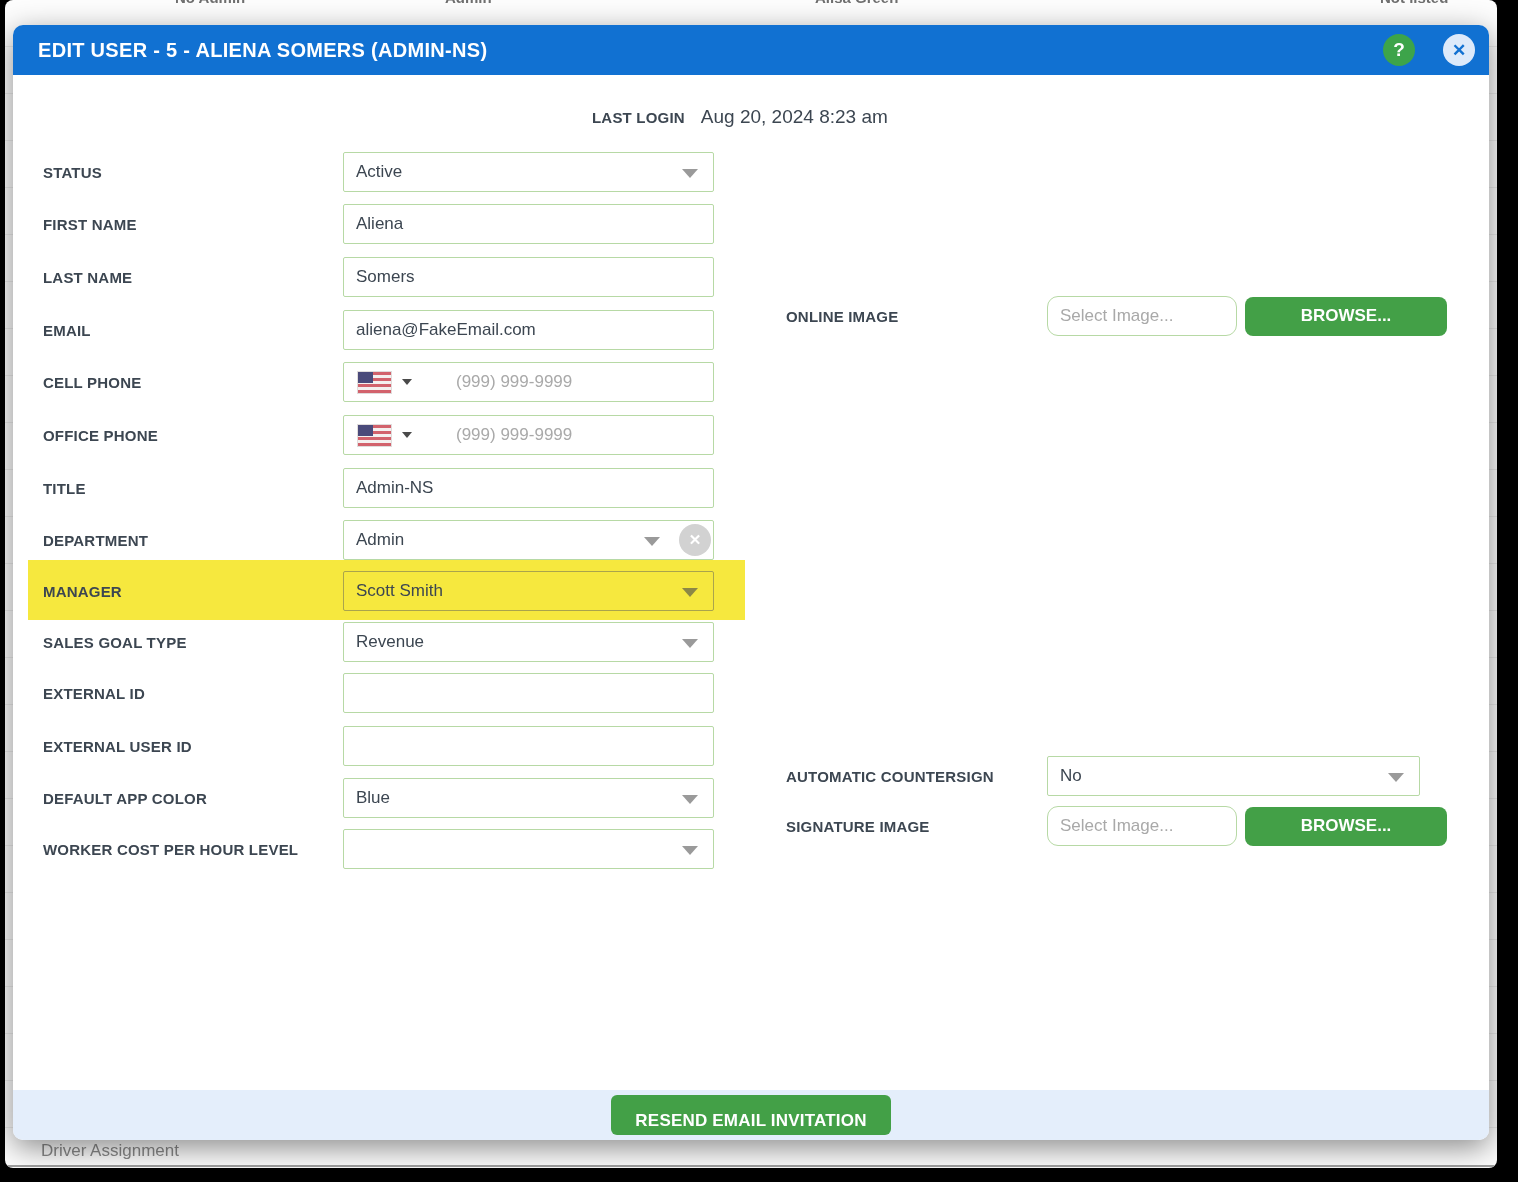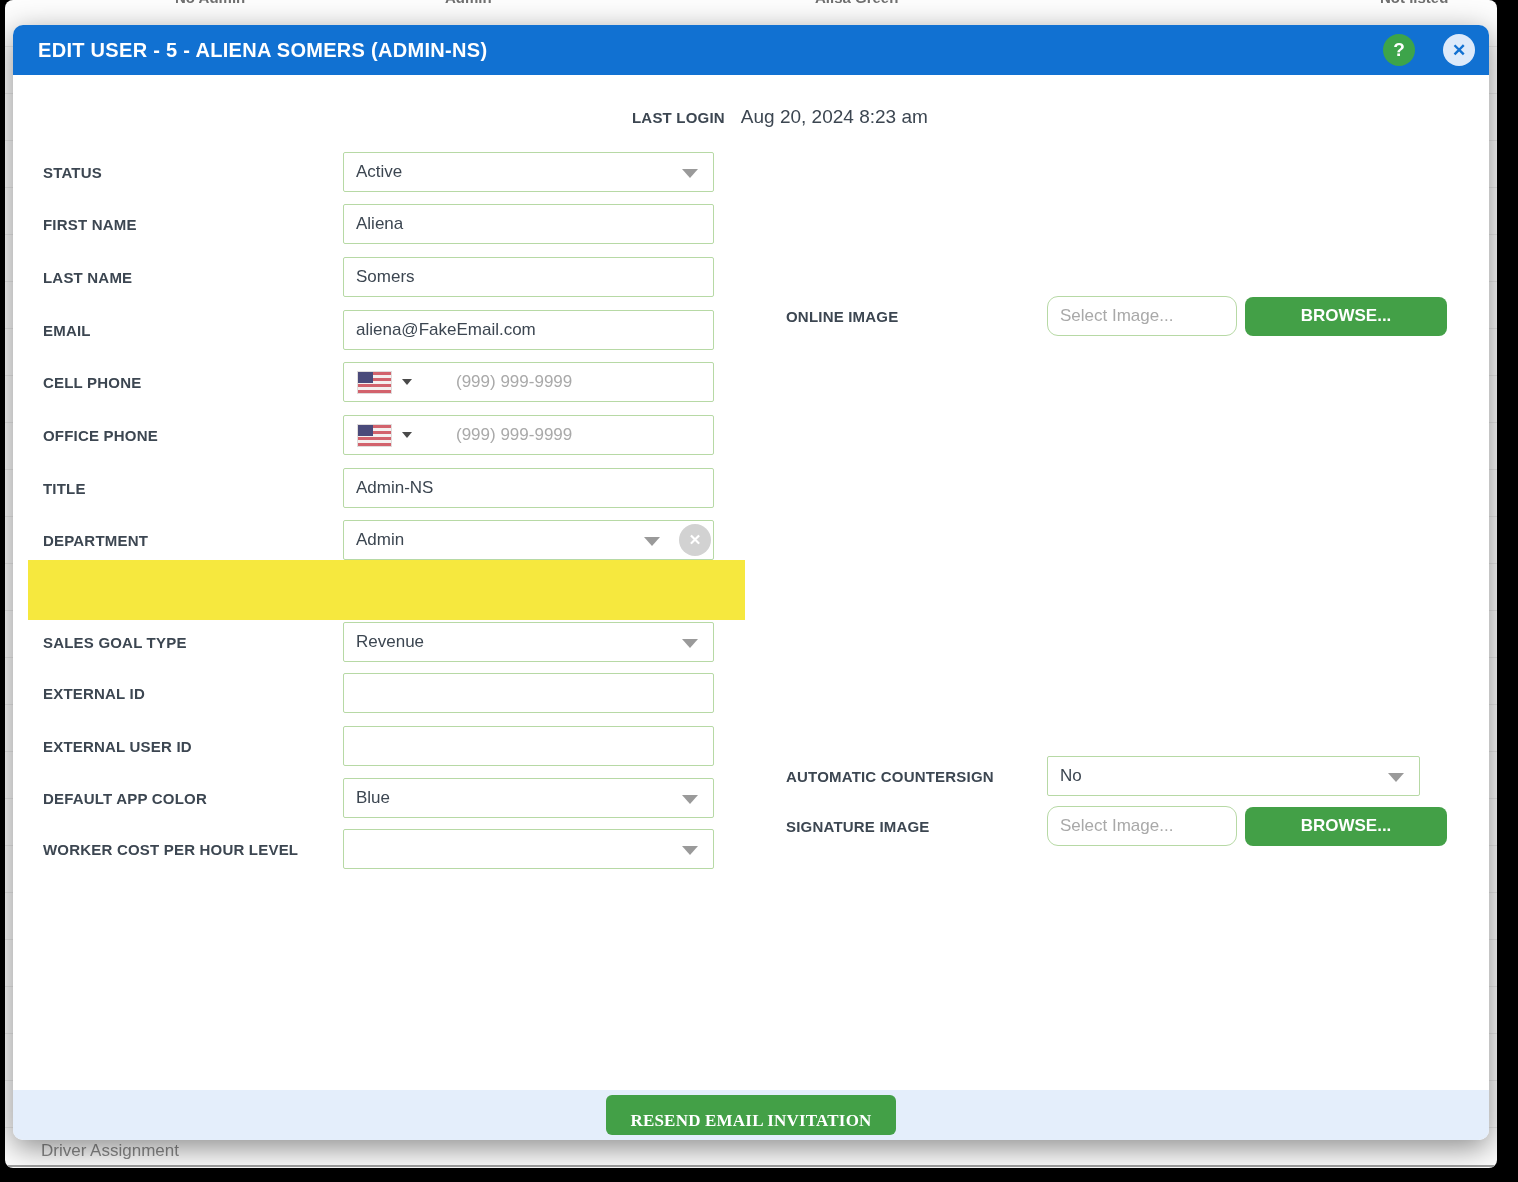--- a/index.html
+++ b/index.html
@@ -23,21 +23,21 @@
   .icon-circle{position:absolute;top:9px;width:32px;height:32px;border-radius:50%;
                display:flex;align-items:center;justify-content:center;font-weight:700;cursor:pointer;}
   .help-btn{right:74px;background:#3da44a;color:#fff;font-size:19px;}
   .close-btn{right:14px;background:#ddeafa;color:#1171d2;font-size:17px;}
 
   .modal-body{flex:1 1 auto;position:relative;background:#fff;}
   .modal-footer{height:50px;background:#e4eefb;flex:0 0 auto;display:flex;align-items:center;justify-content:center;}
 
   
   .last-login{position:absolute;left:579px;top:31px;display:flex;align-items:baseline;gap:16px;}
-  .last-login .lbl{position:static;width:auto;margin-left:40px;}
+  .last-login .lbl{position:static;width:auto;}
 
   
   .lbl{color:#3c4651;font-size:15px;font-weight:700;letter-spacing:.2px;}
   .row{position:absolute;left:30px;height:40px;display:flex;align-items:center;}
   .row .lbl{width:300px;flex:0 0 auto;}
   .ctl{width:371px;height:40px;box-sizing:border-box;position:relative;flex:0 0 auto;}
 
   .txt, .sel{width:100%;height:100%;box-sizing:border-box;border:1px solid #b7d9a5;background:#fff;
              font-family:"Liberation Sans", sans-serif;font-size:17px;color:#3c4651;border-radius:2px;}
   .txt{padding:0 12px;outline:none;}
@@ -68,21 +68,21 @@
   
   .rrow{position:absolute;left:773px;display:flex;align-items:center;height:40px;}
   .rrow .lbl{width:261px;flex:0 0 auto;}
   .rctl{width:373px;height:40px;box-sizing:border-box;position:relative;flex:0 0 auto;}
   .img-input{width:190px;height:40px;box-sizing:border-box;border:1px solid #b7d9a5;border-radius:11px;
              font-family:"Liberation Sans", sans-serif;font-size:17px;color:#3c4651;padding:0 12px;outline:none;}
   .img-input::placeholder{color:#a9a9a9;}
   .btn-green{background:#43a047;color:#fff;border:none;border-radius:8px;font-family:"Liberation Sans", sans-serif;
              font-weight:700;font-size:17px;cursor:pointer;}
   .btn-browse{width:202px;height:39px;margin-left:8px;}
-  .btn-resend{height:40px;padding:16px 24px;border-radius:6px;letter-spacing:.2px;font-family:Liberation Serif, serif;}
+  .btn-resend{height:40px;padding:16px 24px;border-radius:6px;letter-spacing:.2px;}
 </style>
 </head>
 <body>
 
 <div class="stage">
 
   <div class="page">
     <span class="frag" style="left:170px">No Admin</span>
     <span class="frag" style="left:440px">Admin</span>
     <span class="frag" style="left:810px">Alisa Green</span>
@@ -164,20 +164,29 @@
         <span class="lbl">DEPARTMENT</span>
         <div class="ctl">
             <div class="sel">
           <span class="sel-val">Admin</span>
           <i class="caret caret-dept"></i>
           <span class="clear">✕</span>
         </div>
           </div>
       </div>
 
+      <div class="row" style="top:496px">
+        <span class="lbl">MANAGER</span>
+        <div class="ctl">
+            <div class="sel sel-hl">
+          <span class="sel-val">Scott Smith</span>
+          <i class="caret hl-caret"></i>
+        </div>
+          </div>
+      </div>
 
       <div class="row" style="top:547px">
         <span class="lbl">SALES GOAL TYPE</span>
         <div class="ctl">
             <div class="sel">
           <span class="sel-val">Revenue</span>
           <i class="caret"></i>
         </div>
           </div>
       </div>

